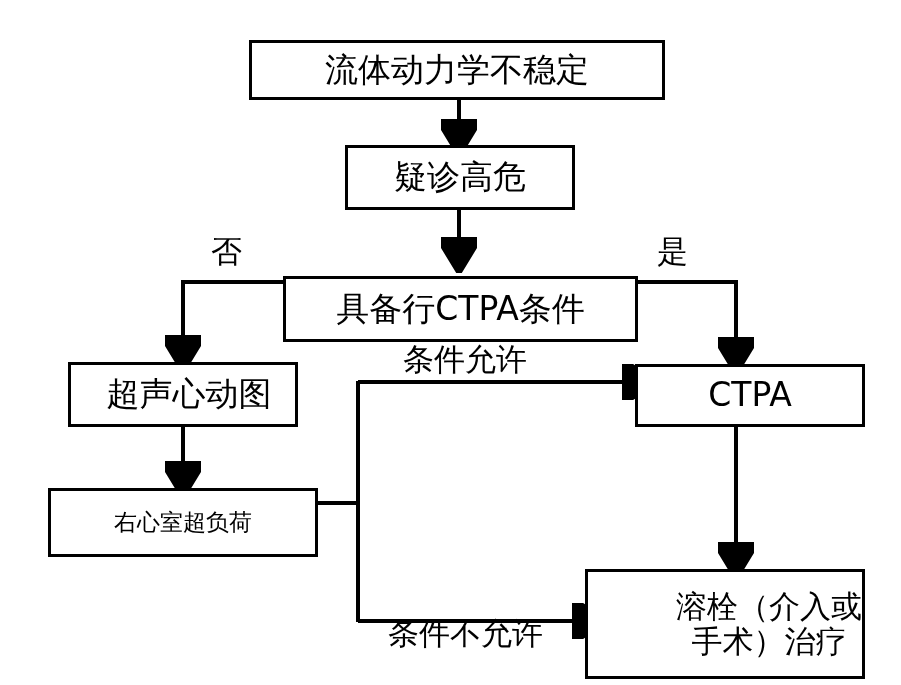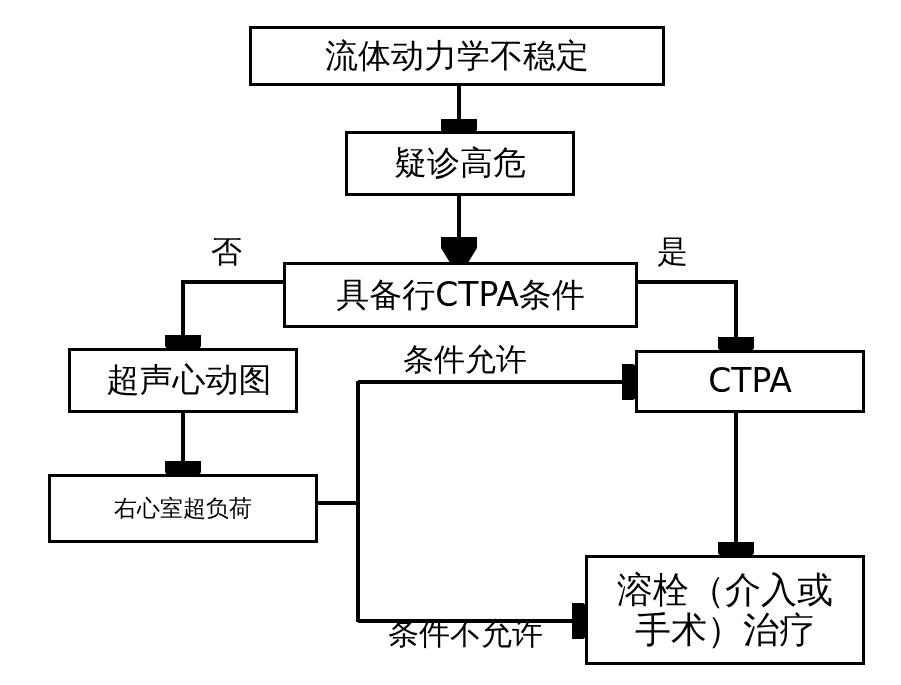--- a/index.html
+++ b/index.html
@@ -21,20 +21,21 @@
     border: 3px solid #000000;
     background: #ffffff;
     display: flex;
     align-items: center;
     justify-content: center;
     text-align: center;
     color: #000000;
     line-height: 1.12;
     white-space: pre-line;
     z-index: 3;
+    margin-top: 14px;
   }
   .edge-label {
     position: absolute;
     color: #000000;
     white-space: nowrap;
     z-index: 4;
     background: transparent;
   }
   svg.wires {
     position: absolute;
@@ -111,21 +112,21 @@
   </div>
 
   <div class="node" style="left:48px; top:474px; width:270px; height:69px; font-size:23px;">
     <span>右心室超负荷</span>
   </div>
 
   <div class="node" style="left:635px; top:350px; width:230px; height:63px; font-size:33px;">
     <span>CTPA</span>
   </div>
 
-  <div class="node" style="left:585px; top:555px; width:280px; height:110px; font-size:36px;">
+  <div class="node" style="left:585px; top:555px; width:280px; height:110px; font-size:31px;justify-content:flex-end;">
     <span>溶栓（介入或
 手术）治疗</span>
   </div>
 
   <div class="edge-label" style="left:211px; top:231px; font-size:31px;">否</div>
 
   <div class="edge-label" style="left:657px; top:231px; font-size:31px;">是</div>
 
   <div class="edge-label" style="left:403px; top:339px; font-size:31px;">条件允许</div>
 

